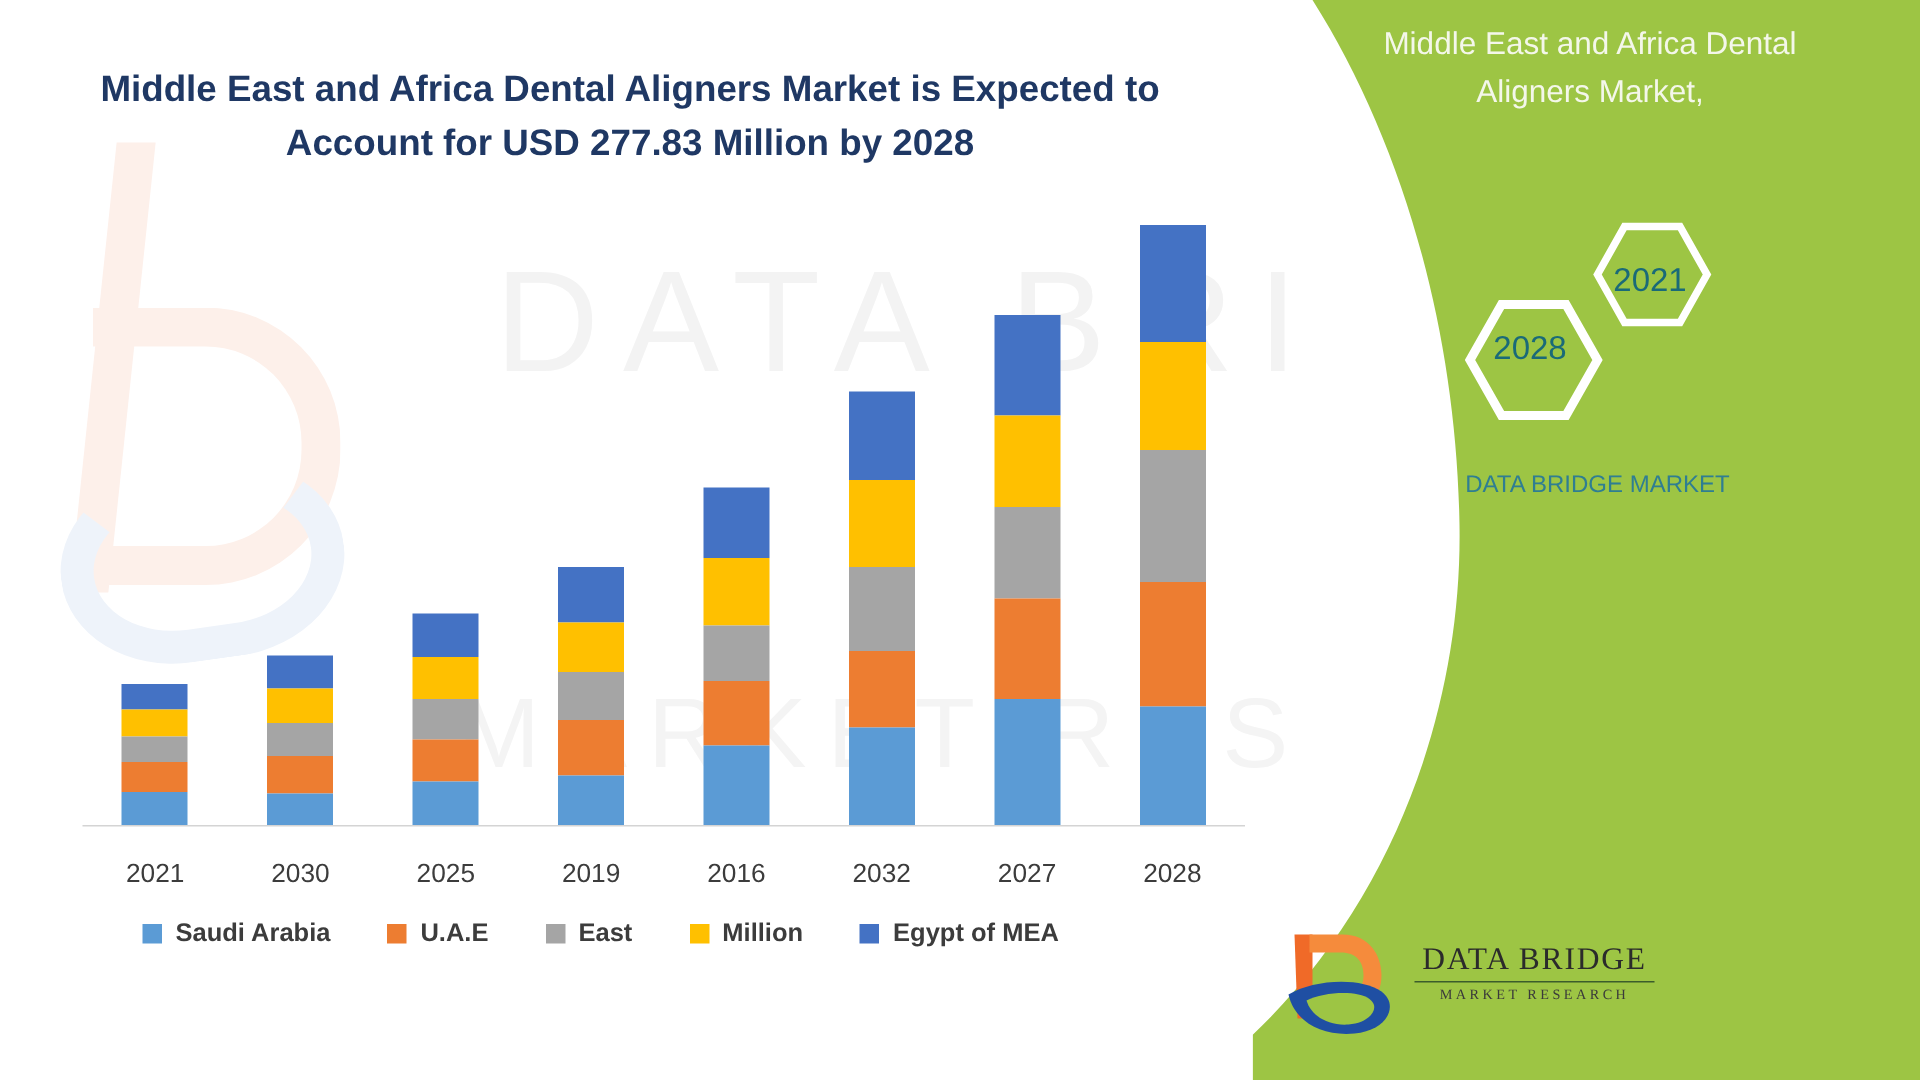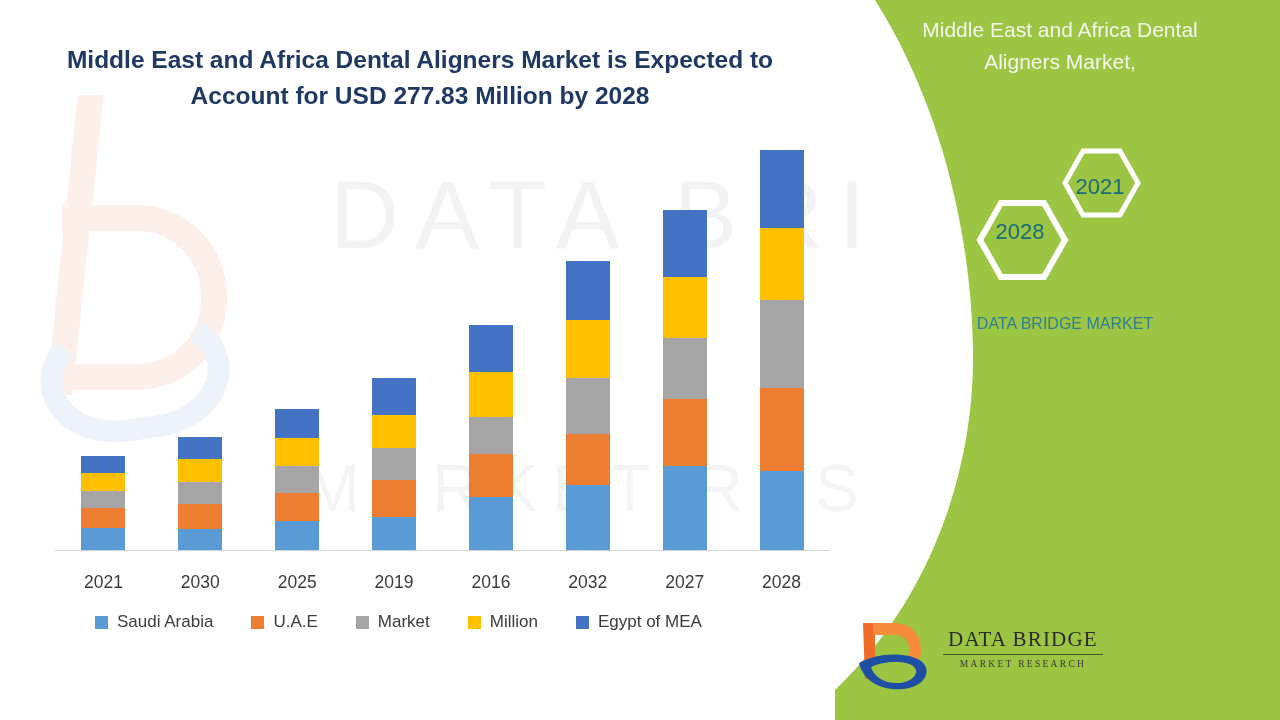--- a/index.html
+++ b/index.html
@@ -130,20 +130,21 @@
     left: 95px; top: 612px;
     width: 700px;
     display: flex;
     align-items: center;
   }
   .legend-item {
     display: flex;
     align-items: center;
     margin-right: 38px;
     white-space: nowrap;
+    font-weight: bold;
   }
   .legend-swatch {
     width: 13px; height: 13px;
     margin-right: 9px;
     display: inline-block;
   }
   .legend-label {
     font-size: 17px;
     color: #3c3c3c;
   }
@@ -340,21 +341,21 @@
       <div class="legend-item">
         <span class="legend-swatch" style="background: rgb(91, 155, 213);"></span>
         <span class="legend-label">Saudi Arabia</span>
       </div>
       <div class="legend-item">
         <span class="legend-swatch" style="background: rgb(237, 125, 49);"></span>
         <span class="legend-label">U.A.E</span>
       </div>
       <div class="legend-item">
         <span class="legend-swatch" style="background: rgb(165, 165, 165);"></span>
-        <span class="legend-label">Market</span>
+        <span class="legend-label">East</span>
       </div>
       <div class="legend-item">
         <span class="legend-swatch" style="background: rgb(255, 192, 0);"></span>
         <span class="legend-label">Million</span>
       </div>
       <div class="legend-item">
         <span class="legend-swatch" style="background: rgb(68, 114, 196);"></span>
         <span class="legend-label">Egypt of MEA</span>
       </div>
     </div>

